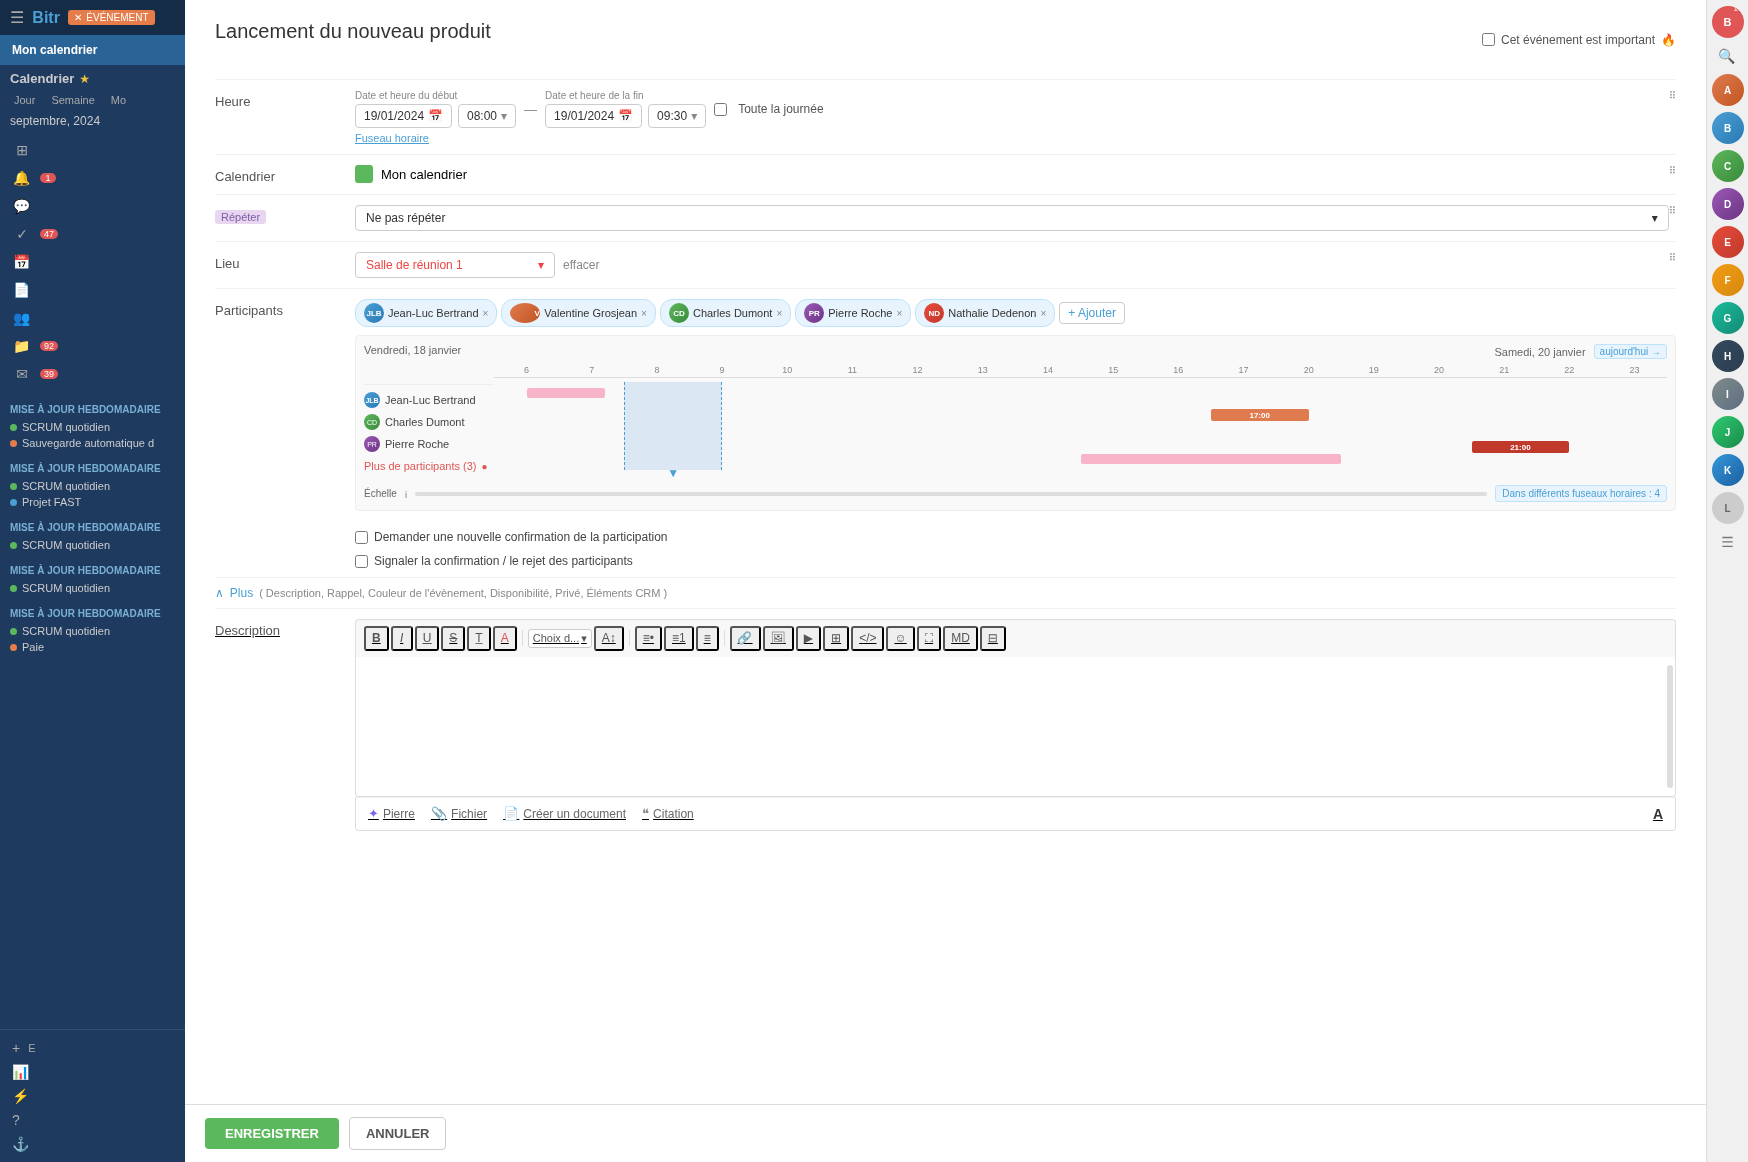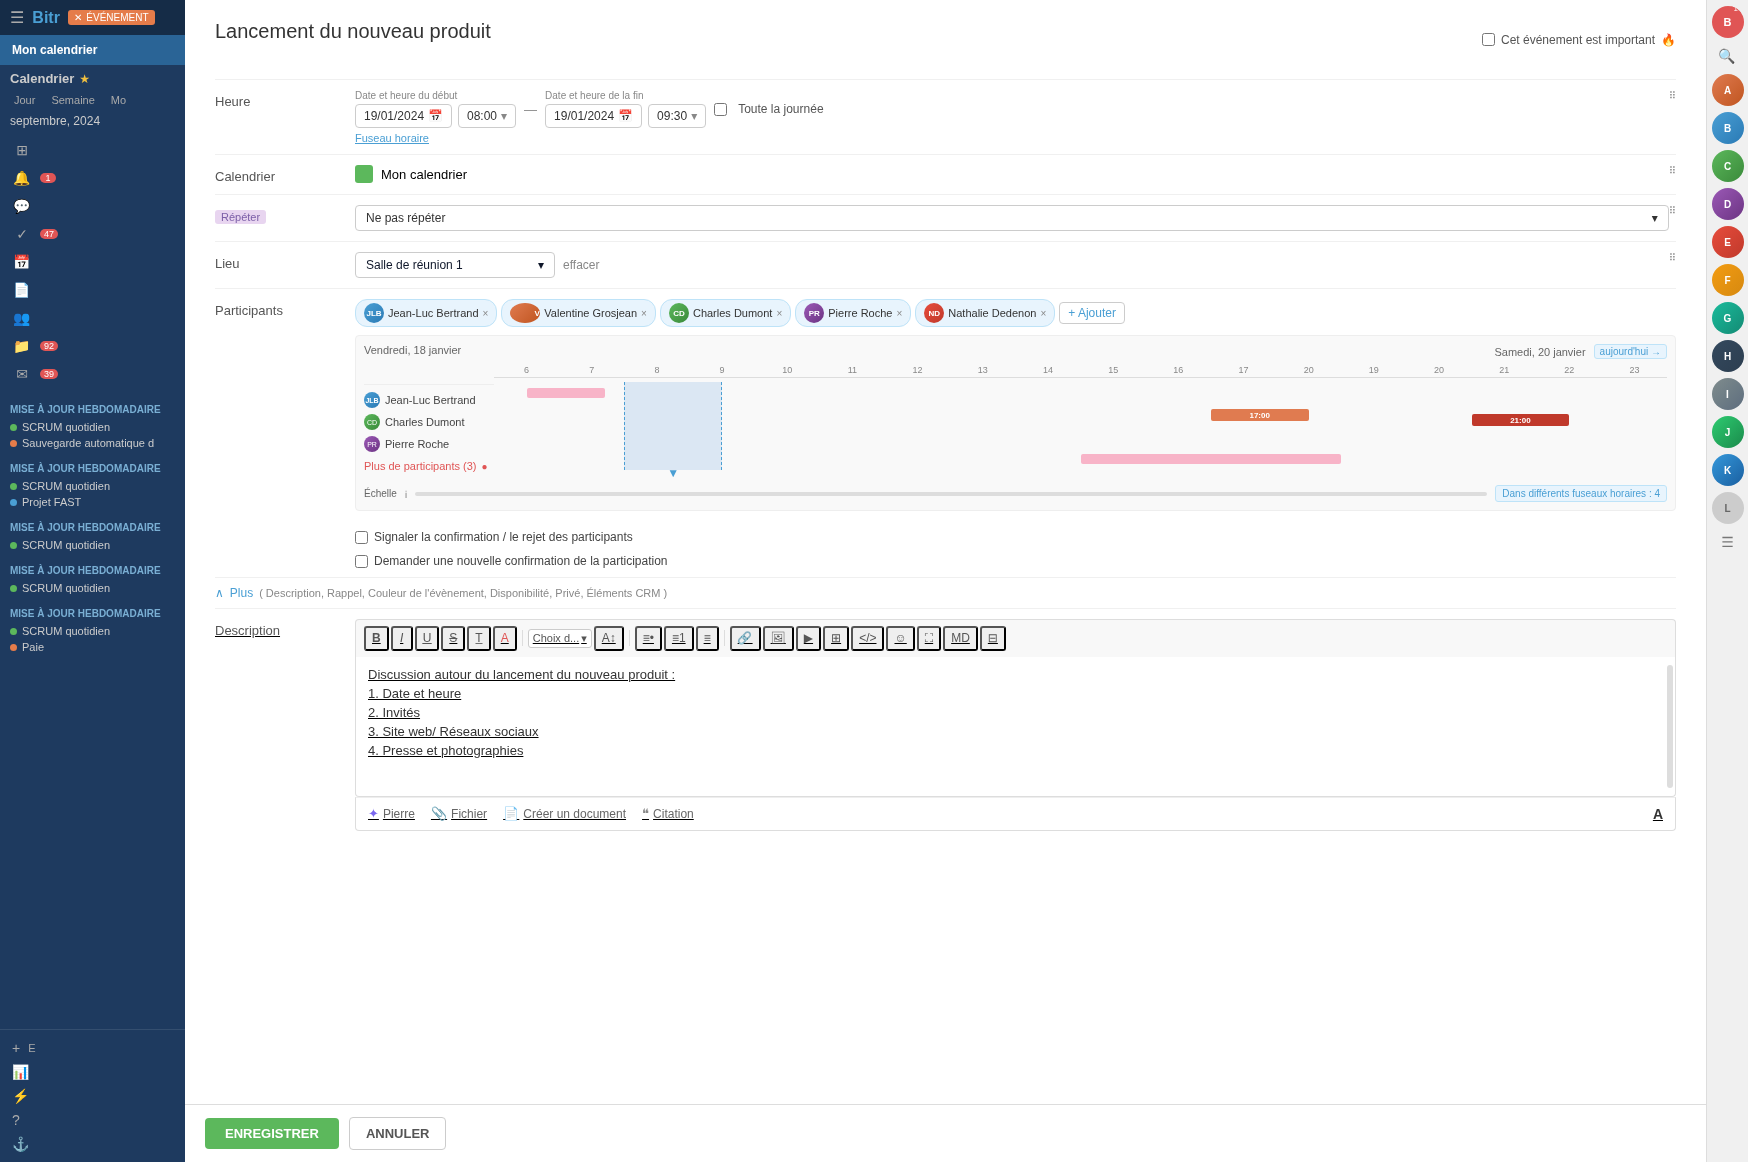--- a/index.html
+++ b/index.html
@@ -189,21 +189,21 @@
       border: 1px solid #ccc; border-radius: 4px;
       padding: 5px 10px; font-size: 12px; color: #333;
       background: white; cursor: pointer; min-width: 180px;
       justify-content: space-between;
     }
 
     .lieu-row { display: flex; align-items: center; gap: 8px; }
     .lieu-select {
       display: flex; align-items: center;
       border: 1px solid #ccc; border-radius: 4px;
-      padding: 5px 10px; font-size: 12px; color: #0f172a;
+      padding: 5px 10px; font-size: 12px; color: #ef4444;
       background: white; cursor: pointer; min-width: 200px;
       justify-content: space-between;
     }
     .effacer-link { color: #888; font-size: 12px; cursor: pointer; }
 
     .participants-row {
       display: flex; align-items: center; flex-wrap: wrap; gap: 4px;
     }
     .participant-chip {
       display: flex; align-items: center; gap: 4px;
@@ -686,21 +686,21 @@
                 <div style="position:absolute; top:0; bottom:0; left:calc(2/18*100%); width:calc(1.5/18*100%); background:rgba(100,160,220,0.2); border-left:1px dashed #4a9fd4; border-right:1px dashed #4a9fd4;"></div>
 
                 <div style="position:absolute; top:2px; height:18px; width:100%;">
                   <div style="position:absolute; left:calc(0.5/18*100%); width:calc(1.2/18*100%); height:10px; top:4px; background:#f8b4c8; border-radius:2px;"></div>
                 </div>
 
                 <div style="position:absolute; top:24px; height:18px; width:100%;">
                   <div style="position:absolute; left:calc(11/18*100%); width:calc(1.5/18*100%); height:12px; top:3px; background:#e07b50; border-radius:2px; display:flex; align-items:center; justify-content:center; color:white; font-size:8px; font-weight:bold;">17:00</div>
                 </div>
 
-                <div style="position:absolute; top:29px; height:18px; width:100%;">
+                <div style="position:absolute; top:56px; height:18px; width:100%;">
                   <div style="position:absolute; left:calc(15/18*100%); width:calc(1.5/18*100%); height:12px; top:3px; background:#c0392b; border-radius:2px; display:flex; align-items:center; justify-content:center; color:white; font-size:8px; font-weight:bold;">21:00</div>
                 </div>
 
                 <div style="position:absolute; top:68px; height:18px; width:100%;">
                   <div style="position:absolute; left:calc(9/18*100%); width:calc(4/18*100%); height:10px; top:4px; background:#f8b4c8; border-radius:2px;"></div>
                 </div>
 
                 <div style="position:absolute; left:calc(2/18*100% + calc(1.5/18*100%/2)); bottom:-10px; transform:translateX(-50%); color:#4a9fd4; font-size:12px;">▼</div>
               </div>
             </div>
@@ -712,25 +712,25 @@
             <div style="height:4px; flex:1; background:#ddd; border-radius:2px;"></div>
             <div style="font-size:10px; color:#4a9fd4; background:#e8f4fd; border:1px solid #bee3f8; border-radius:3px; padding:2px 6px;">Dans différents fuseaux horaires : 4</div>
           </div>
         </div>
       </div>
     </div>
 
     <div style="padding: 4px 0 4px 140px;">
       <div class="checkbox-row">
         <input type="checkbox" style="">
-        <span>Signaler la confirmation / le rejet des participants</span>
+        <span>Demander une nouvelle confirmation de la participation</span>
       </div>
       <div class="checkbox-row">
         <input type="checkbox" style="">
-        <span>Demander une nouvelle confirmation de la participation</span>
+        <span>Signaler la confirmation / le rejet des participants</span>
       </div>
     </div>
 
     <div class="plus-section">
       <div class="plus-toggle">
         <span>∧</span>
         <span>Plus</span>
         <span class="plus-sub">( Description, Rappel, Couleur de l'évènement, Disponibilité, Privé, Éléments CRM )</span>
       </div>
     </div>
@@ -762,27 +762,20 @@
           <button class="toolbar-btn">▶</button>
           <button class="toolbar-btn">⊞</button>
           <button class="toolbar-btn">&lt;/&gt;</button>
           <button class="toolbar-btn">☺</button>
           <button class="toolbar-btn">⛶</button>
           <button class="toolbar-btn">MD</button>
           <button class="toolbar-btn">⊟</button>
         </div>
 
         <div class="editor-area">
-          <div class="editor-content">
-            <p>Discussion autour du lancement du nouveau produit :</p>
-            <p>1. Date et heure</p>
-            <p>2. Invités</p>
-            <p>3. Site web/ Réseaux sociaux</p>
-            <p>4. Presse et photographies</p>
-          </div>
           <div class="editor-scrollbar"></div>
         </div>
 
         <div class="editor-footer">
           <div class="editor-footer-btn">
             <span class="footer-icon copilot-icon">✦</span>
             <span>Pierre</span>
           </div>
           <div class="editor-footer-btn">
             <span class="footer-icon">📎</span>

